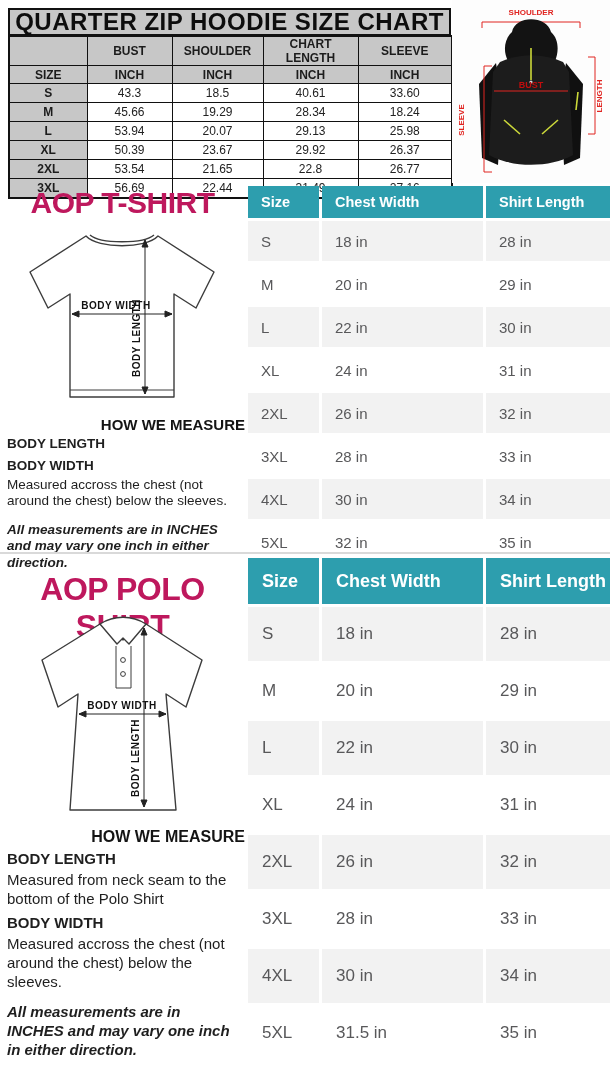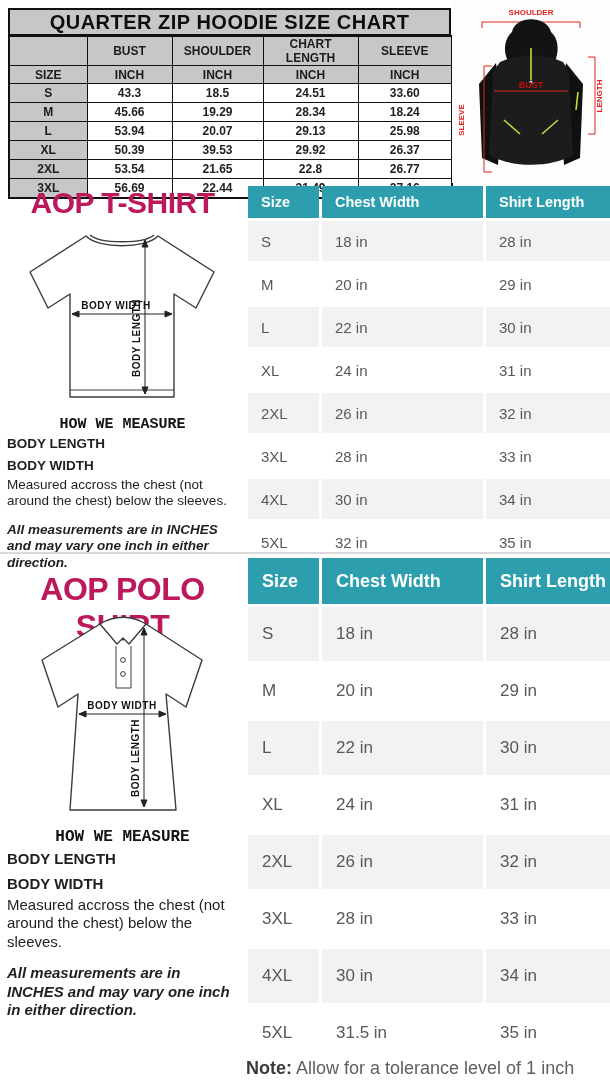--- a/index.html
+++ b/index.html
@@ -2,38 +2,38 @@
 <html><head>
 <meta charset="utf-8">
 <style>
   html,body{margin:0;padding:0;background:#fff;}
   #app{position:relative;width:610px;height:1091px;background:#fff;
        font-family:"Liberation Sans","DejaVu Sans",sans-serif;overflow:hidden;}
 
   
   .top-title{position:absolute;left:8px;top:8px;width:443px;height:28px;box-sizing:border-box;
     background:#c7c7c7;border:2px solid #111;display:flex;align-items:center;justify-content:center;
-    font-size:20px;font-weight:bold;color:#0d0d0d;letter-spacing:.5px;}
+    font-size:24px;font-weight:bold;color:#0d0d0d;letter-spacing:.5px;}
   table.hoodie{position:absolute;left:8px;top:35px;width:443px;border-collapse:collapse;
     table-layout:fixed;font-size:12px;}
   table.hoodie td,table.hoodie th{border:1px solid #111;text-align:center;vertical-align:middle;
     padding:0;height:17px;color:#1c1c1c;}
   table.hoodie .g{background:#c7c7c7;font-weight:bold;}
-  table.hoodie td.v{background:#fff;font-weight:bold;color:#222;}
+  table.hoodie td.v{background:#fff;font-weight:normal;color:#222;}
   table.hoodie{border:2px solid #111;}
   table.hoodie tr.data td{height:18px;}
 
   .hoodie-photo{position:absolute;left:452px;top:0;width:158px;height:183px;}
 
   
   .sec-heading{position:absolute;left:0;width:245px;text-align:center;font-weight:bold;color:#be185d;}
   .tsh-heading{top:186px;font-size:30px;letter-spacing:-.5px;}
   .polo-heading{top:571px;font-size:32px;letter-spacing:-.5px;}
   .diagram{position:absolute;left:4px;}
-  .measure-title{position:absolute;left:0;width:245px;text-align:center;font-weight:bold;color:#141414;font-family:Liberation Mono, monospace;}
+  .measure-title{position:absolute;left:0;width:245px;text-align:right;font-weight:bold;color:#141414;}
   .measure-block{position:absolute;left:7px;width:232px;color:#1f1f1f;}
   .measure-block .lbl{font-weight:bold;}
   .measure-block p{margin:0 0 2px 0;}
   .measure-block .note-it{font-style:italic;font-weight:bold;margin-top:12px;}
   .t-measure{font-size:13.5px;line-height:1.22;}
   .p-measure{font-size:15px;line-height:1.25;}
 
   
   table.sz{position:absolute;left:245px;width:365px;border-collapse:separate;border-spacing:3px;
     table-layout:fixed;}
@@ -81,41 +81,41 @@
       <th class="g">SIZE</th>
       <th class="g">INCH</th>
       <th class="g">INCH</th>
       <th class="g">INCH</th>
       <th class="g">INCH</th>
     </tr>
     <tr class="data">
       <td class="g">S</td>
       <td class="v">43.3</td>
       <td class="v">18.5</td>
-      <td class="v">24.51</td>
+      <td class="v">40.61</td>
       <td class="v">33.60</td>
     </tr>
     <tr class="data">
       <td class="g">M</td>
       <td class="v">45.66</td>
       <td class="v">19.29</td>
       <td class="v">28.34</td>
       <td class="v">18.24</td>
     </tr>
     <tr class="data">
       <td class="g">L</td>
       <td class="v">53.94</td>
       <td class="v">20.07</td>
       <td class="v">29.13</td>
       <td class="v">25.98</td>
     </tr>
     <tr class="data">
       <td class="g">XL</td>
       <td class="v">50.39</td>
-      <td class="v">39.53</td>
+      <td class="v">23.67</td>
       <td class="v">29.92</td>
       <td class="v">26.37</td>
     </tr>
     <tr class="data">
       <td class="g">2XL</td>
       <td class="v">53.54</td>
       <td class="v">21.65</td>
       <td class="v">22.8</td>
       <td class="v">26.77</td>
     </tr>
@@ -287,20 +287,21 @@
       <line x1="140" y1="16" x2="140" y2="195"></line>
       <path d="M140,16 l-3,7 h6 Z" fill="#222"></path>
       <path d="M140,195 l-3,-7 h6 Z" fill="#222"></path>
     </g>
     <text x="135" y="146" text-anchor="middle" font-size="10" font-weight="bold" fill="#111" letter-spacing="0.5" transform="rotate(-90 135 146)">BODY LENGTH</text>
   </svg>
 
   <div class="measure-title" style="top:828px;font-size:16px">HOW WE MEASURE</div>
   <div class="measure-block p-measure" style="top:850px">
     <p class="lbl">BODY LENGTH</p>
+    <p>Measured from neck seam to the bottom of the Polo Shirt</p>
     <p class="lbl" style="margin-top:6px">BODY WIDTH</p>
     <p>Measured accross the chest (not around the chest) below the sleeves.</p>
     <p class="note-it">All measurements are in INCHES and may vary one inch in either direction.</p>
   </div>
 
   <table class="sz psz">
     <colgroup>
         <col style="width:71px">
         <col style="width:161px">
         <col style="width:127px">
@@ -347,15 +348,14 @@
       <td>34 in</td>
     </tr>
     <tr>
       <td>5XL</td>
       <td>31.5 in</td>
       <td>35 in</td>
     </tr>
   </tbody>
     </table>
 
-  <div class="footer-note"><span class="nl">Note:</span><span> Allow for a tolerance level of 1 inch</span></div>
 
 </div>
 
 </body></html>

